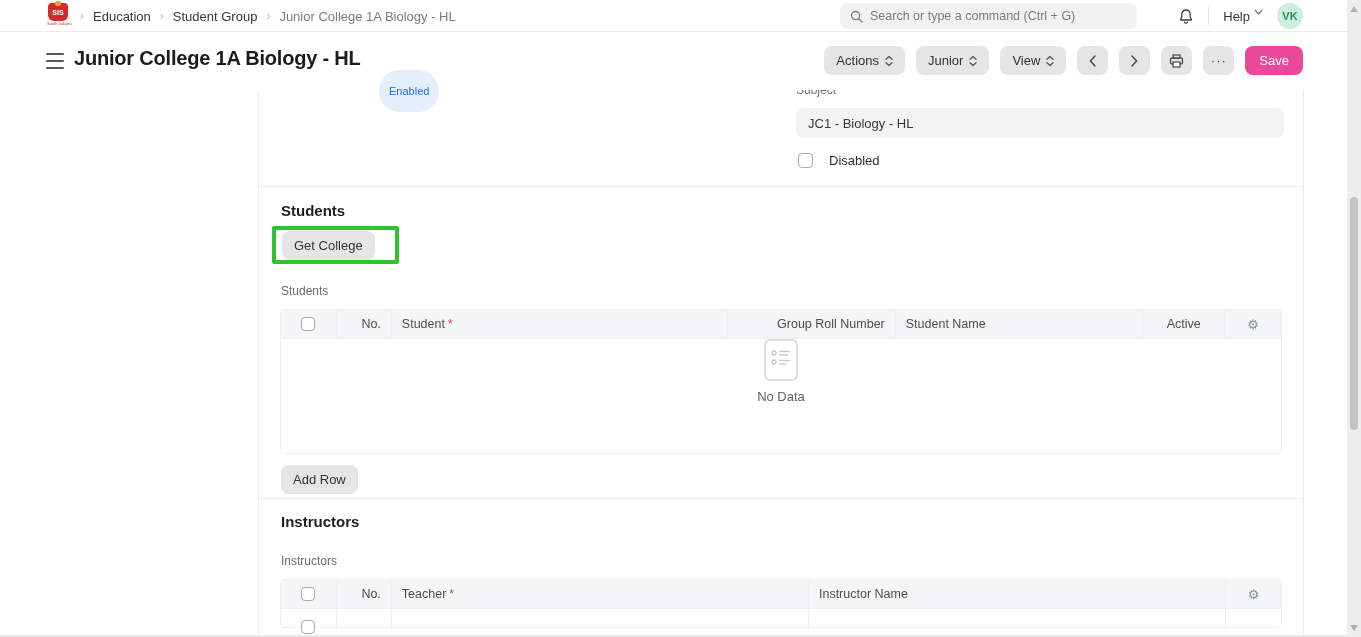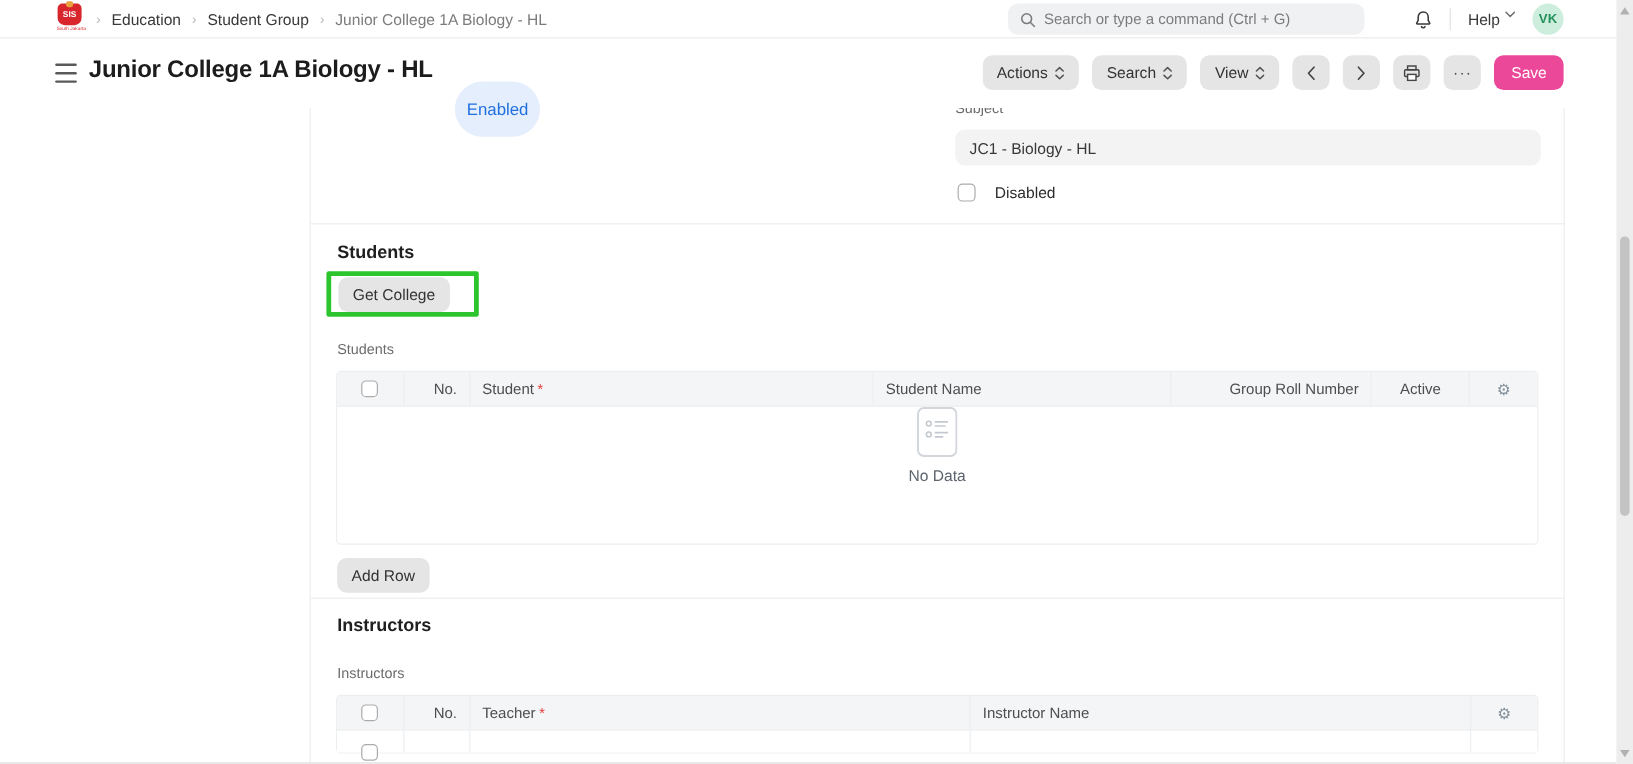--- a/index.html
+++ b/index.html
@@ -33,21 +33,21 @@
   .avatar { width:26px; height:26px; border-radius:50%; background:#cdeedd; color:#27915e; font-size:11px;
             font-weight:bold; display:flex; align-items:center; justify-content:center; cursor:pointer; }
 
   
   .page-head { position:absolute; top:32px; left:0; width:1361px; height:58px; background:#fff; z-index:25; }
   .hamburger { position:absolute; left:46px; top:21px; width:18px; height:16px; display:flex; flex-direction:column;
                justify-content:space-between; cursor:pointer; }
   .hamburger span { display:block; height:2px; background:#5a5a5a; border-radius:1px; }
   .page-title { position:absolute; left:74px; top:15px; font-size:20px; font-weight:bold; color:#1c1c1c; letter-spacing:-0.2px; }
   .status-badge { position:absolute; left:379px; top:59px; transform:translateY(-50%); background:#e5eefc; color:#2070e0;
-                  font-size:14px; padding:15px 10px; border-radius:99px; }
+                  font-size:11px; padding:15px 10px; border-radius:99px; }
   .head-actions { position:absolute; right:58px; top:14px; display:flex; align-items:center; gap:11px; }
   .btn { height:29px; background:#e5e5e5; border:none; border-radius:8px; font-size:13px; color:#333;
          padding:0 12px; display:flex; align-items:center; gap:6px; cursor:pointer; font-family:"Liberation Sans",sans-serif; }
   .btn.icon-only { width:31px; padding:0; justify-content:center; }
   .btn-save { height:29px; background:#ec4899; color:#fff; border:none; border-radius:8px; font-size:13px;
               padding:0 14px; cursor:pointer; font-family:"Liberation Sans",sans-serif; }
 
   
   .content { position:absolute; top:90px; left:0; width:1361px; height:547px; overflow:hidden; }
   .card { position:absolute; left:258px; top:-10px; width:1046px; height:600px;
@@ -145,21 +145,21 @@
     <div class="status-badge">Enabled</div>
     <div class="head-actions">
       <button class="btn">
         <span>Actions</span>
         <svg width="8" height="12" viewBox="0 0 8 12" fill="none">
           <path d="M1 4.2 4 1.4 7 4.2" stroke="#555" stroke-width="1.3" stroke-linecap="round" stroke-linejoin="round"></path>
           <path d="M1 7.8 4 10.6 7 7.8" stroke="#555" stroke-width="1.3" stroke-linecap="round" stroke-linejoin="round"></path>
         </svg>
       </button>
       <button class="btn">
-        <span>Search</span>
+        <span>Junior</span>
         <svg width="8" height="12" viewBox="0 0 8 12" fill="none">
           <path d="M1 4.2 4 1.4 7 4.2" stroke="#555" stroke-width="1.3" stroke-linecap="round" stroke-linejoin="round"></path>
           <path d="M1 7.8 4 10.6 7 7.8" stroke="#555" stroke-width="1.3" stroke-linecap="round" stroke-linejoin="round"></path>
         </svg>
       </button>
       <button class="btn">
         <span>View</span>
         <svg width="8" height="12" viewBox="0 0 8 12" fill="none">
           <path d="M1 4.2 4 1.4 7 4.2" stroke="#555" stroke-width="1.3" stroke-linecap="round" stroke-linejoin="round"></path>
           <path d="M1 7.8 4 10.6 7 7.8" stroke="#555" stroke-width="1.3" stroke-linecap="round" stroke-linejoin="round"></path>
@@ -208,22 +208,22 @@
       <div class="grid" style="left:21px; top:229px;">
         <div class="grid-header">
           <div class="gh-cell" style="width:55px;">
             <div class="checkbox" style="width:14px;height:14px;"></div>
           </div>
           <div class="gh-cell" style="width:55px; justify-content:flex-end;">No.</div>
           <div class="gh-cell" style="width:337px;">
             <span>Student</span>
             <span class="req">*</span>
           </div>
+          <div class="gh-cell" style="width:168px; justify-content:flex-end;">Group Roll Number</div>
           <div class="gh-cell" style="width:248px;">Student Name</div>
-          <div class="gh-cell" style="width:168px; justify-content:flex-end;">Group Roll Number</div>
           <div class="gh-cell" style="width:82px; justify-content:center;">Active</div>
           <div class="gh-cell" style="width:57px; justify-content:center;">
             <span class="gear">⚙</span>
           </div>
         </div>
         <div class="grid-empty">
           <svg width="34" height="42" viewBox="0 0 34 42" fill="none">
             <rect x="1" y="1" width="32" height="40" rx="5" stroke="#d2d6db" stroke-width="1.6"></rect>
             <circle cx="10" cy="14" r="2" stroke="#c4c9cf" stroke-width="1.3"></circle>
             <line x1="15" y1="12.5" x2="26" y2="12.5" stroke="#c4c9cf" stroke-width="1.4"></line>

